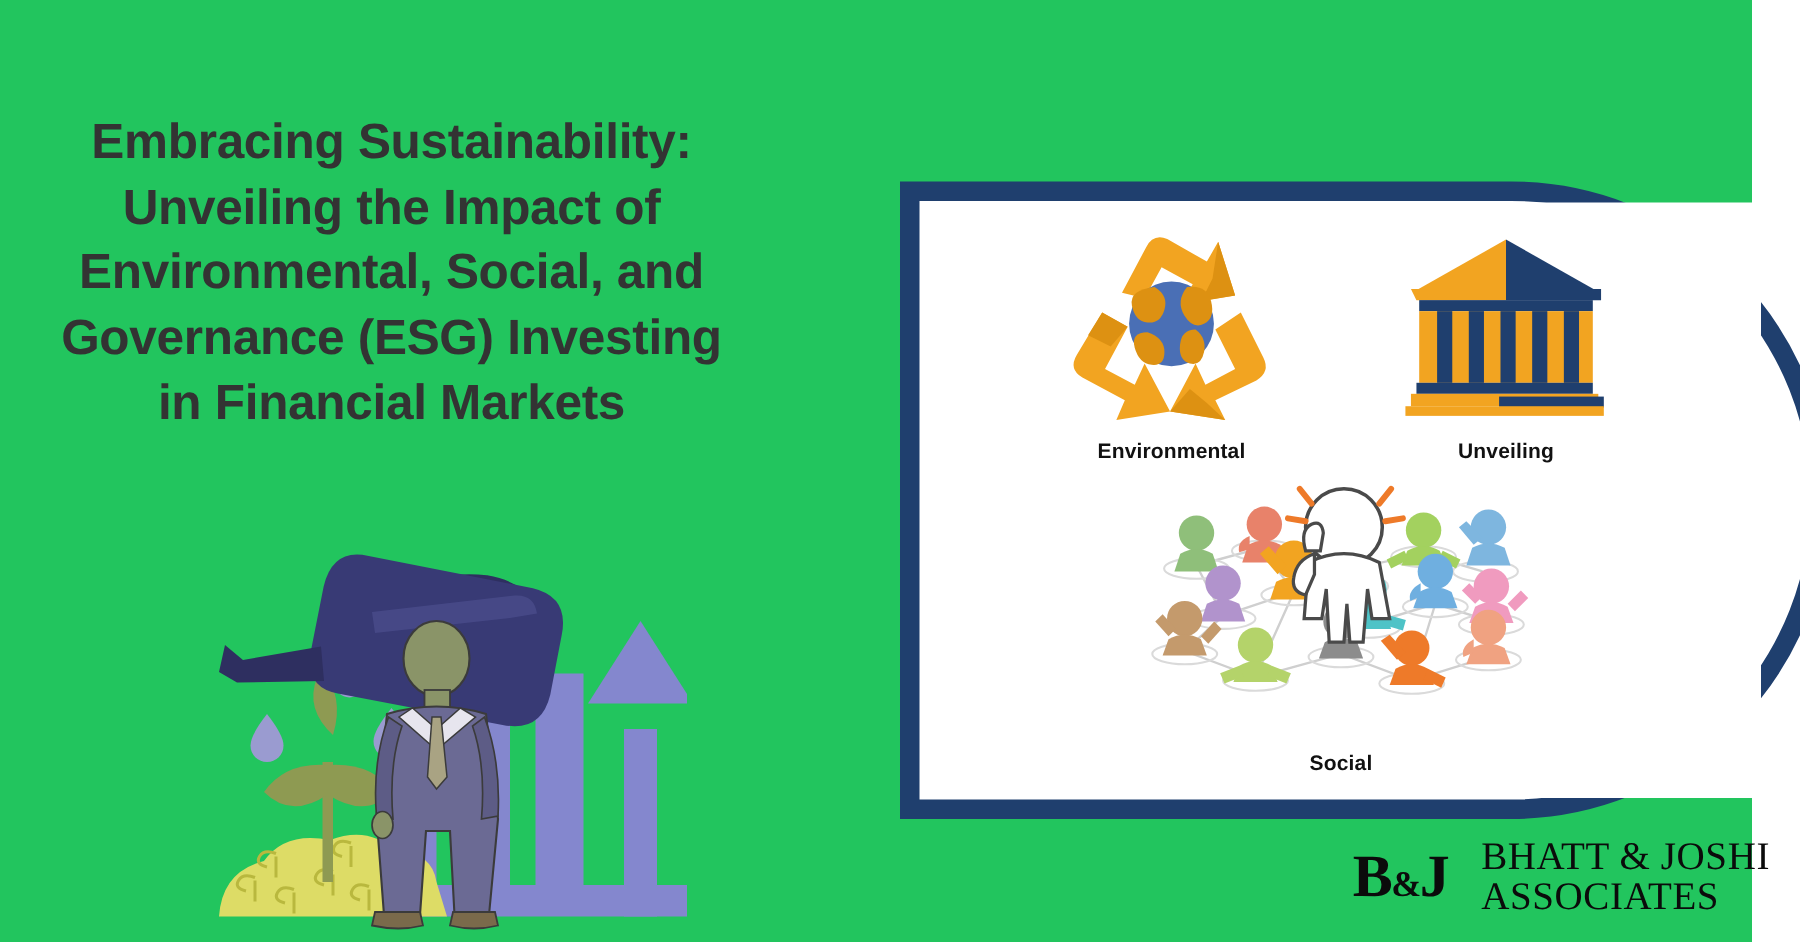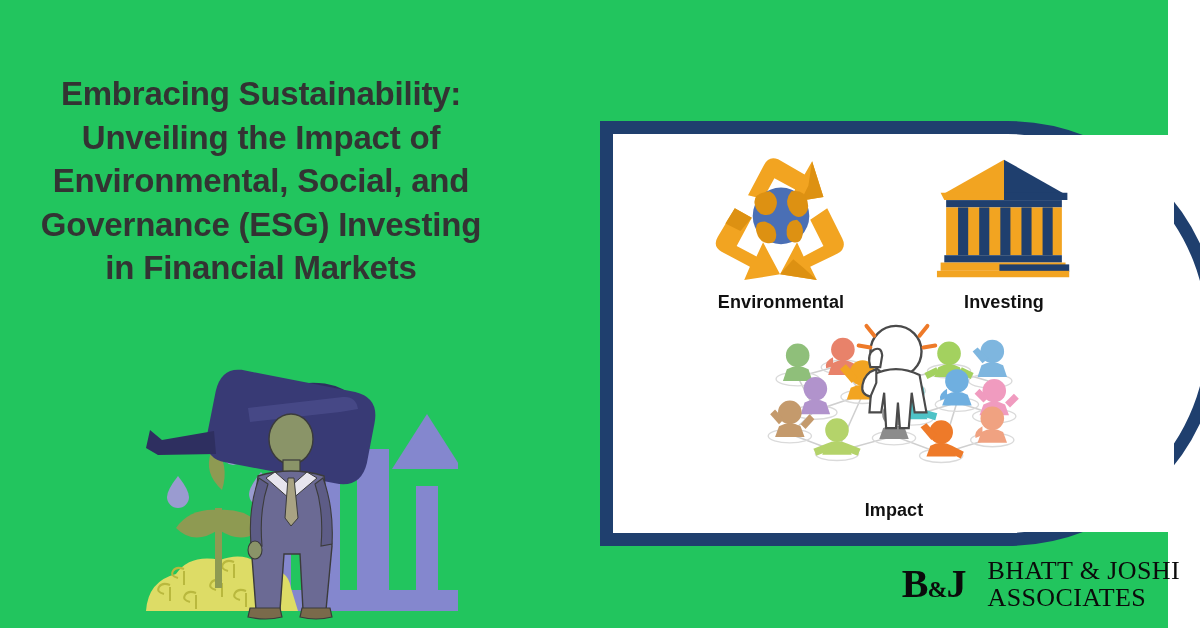--- a/index.html
+++ b/index.html
@@ -46,21 +46,21 @@
   .esg-inner {
     position: absolute;
     left: 614px; top: 135px;
     width: 560px; height: 397px;
     background: #ffffff;
     overflow: hidden;
   }
 
   .esg-cell { position: absolute; text-align: center; }
   .esg-label {
-    font-size: 18px;
+    font-size: 14px;
     font-weight: 700;
     color: #111111;
     letter-spacing: 0.1px;
     white-space: nowrap;
   }
 
   .cell-env { left: 62px;  top: 5px;  width: 210px; }
   .cell-gov { left: 285px; top: 5px;  width: 210px; }
   .cell-soc { left: 115px; top: 185px; width: 330px; }
 
@@ -222,21 +222,21 @@
             <rect x="71" y="56" width="11" height="52"></rect>
             <rect x="94" y="56" width="11" height="52"></rect>
             <rect x="117" y="56" width="11" height="52"></rect>
           </g>
           <rect x="10" y="108" width="128" height="8" fill="#1F3F6E"></rect>
           <rect x="6" y="116" width="136" height="9" fill="#F2A421"></rect>
           <rect x="70" y="118" width="76" height="8" fill="#1F3F6E"></rect>
           <rect x="2" y="125" width="144" height="7" fill="#F2A421"></rect>
         </svg>
       </div>
-      <div class="esg-label lbl-gov">Investing</div>
+      <div class="esg-label lbl-gov">Unveiling</div>
     </div>
 
     <div class="esg-cell cell-soc">
       <div class="icon-slot soc-slot">
         <svg viewBox="0 0 300 175" width="300" height="172">
           <g stroke="#CFCFCF" stroke-width="1.6" fill="none">
             <path d="M52 58 L96 46 L150 62 L205 50 L246 62"></path>
             <path d="M70 92 L118 76 L168 98 L214 84 L252 96"></path>
             <path d="M44 116 L92 134 L150 118 L198 136 L250 120"></path>
             <path d="M96 46 L118 76 L92 134"></path>
@@ -345,21 +345,21 @@
             <path d="M126 48 q-4 -14 4 -18 q7 -3 8 6 l-2 12 Z" fill="#FFFFFF" stroke="#4A4A4A" stroke-width="2.2"></path>
             <g stroke="#EE7A29" stroke-width="4" stroke-linecap="round">
               <line x1="122" y1="6" x2="130" y2="16"></line>
               <line x1="114" y1="26" x2="126" y2="28"></line>
               <line x1="184" y1="6" x2="176" y2="16"></line>
               <line x1="192" y1="26" x2="180" y2="28"></line>
             </g>
           </g>
         </svg>
       </div>
-      <div class="esg-label lbl-soc">Impact</div>
+      <div class="esg-label lbl-soc">Social</div>
     </div>
   </div>
 
   <div class="logo">
     <div class="logo-mark"><span>B</span><span class="amp">&amp;</span><span>J</span></div>
     <div class="logo-rule"></div>
     <div class="logo-words">
       <div class="logo-line1">BHATT &amp; JOSHI</div>
       <div class="logo-line2">ASSOCIATES</div>
     </div>

